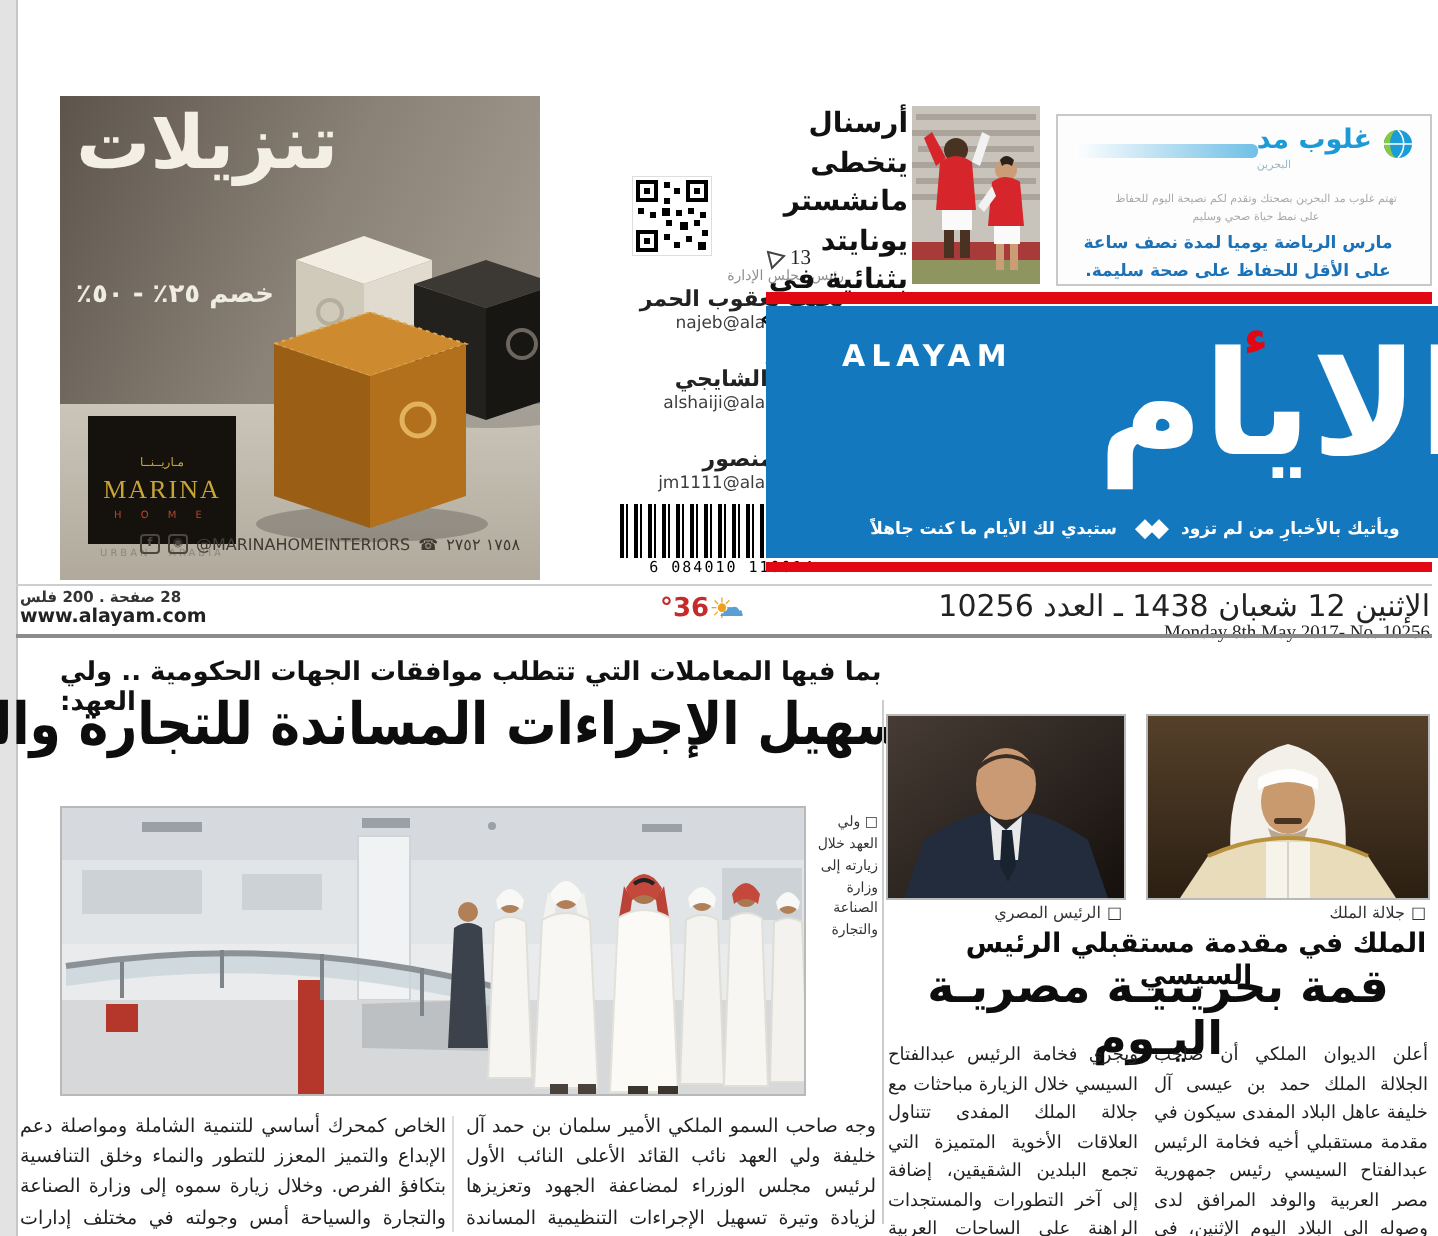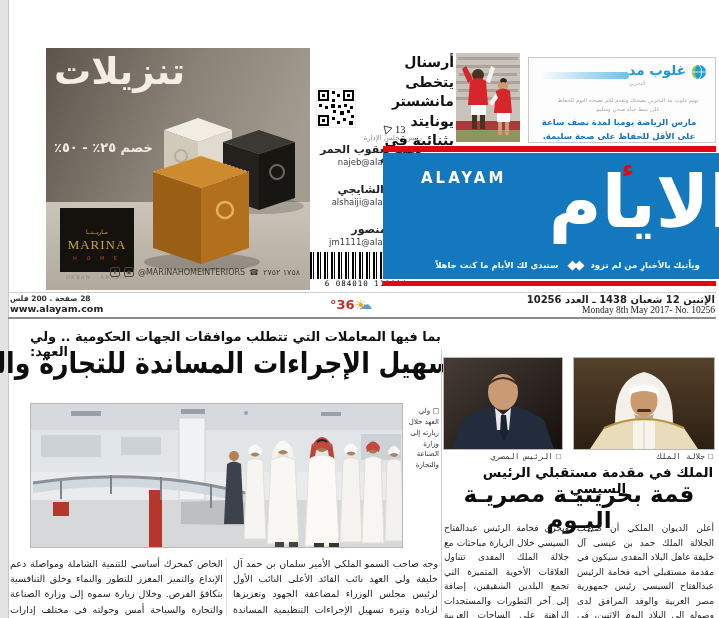--- a/index.html
+++ b/index.html
@@ -2,21 +2,21 @@
 <html lang="ar"><head>
 <meta charset="utf-8">
 <style>
   html,body{margin:0;padding:0;background:#ffffff;}
   #page{position:relative;width:719px;height:618px;background:#fff;overflow:hidden;
         font-family:"DejaVu Sans",sans-serif;color:#1a1a1a;}
   .abs{position:absolute;}
   
   .edge-left{left:0;top:0;width:8px;height:618px;background:#e3e3e3;border-right:1px solid #c7c7c7;}
   
-  .ad-marina{left:46px;top:48px;width:264px;height:242px;overflow:hidden;}
+  .ad-marina{left:30px;top:48px;width:240px;height:242px;overflow:hidden;}
   .ad-marina svg{position:absolute;left:0;top:0;}
   .mh-title{position:absolute;left:8px;top:2px;font-size:37px;font-weight:bold;color:#f3efe4;direction:rtl;line-height:1.2;}
   .mh-disc{position:absolute;left:8px;top:92px;font-size:13px;font-weight:bold;color:#efece2;direction:rtl;}
   .mh-logo{position:absolute;left:14px;top:160px;width:74px;height:64px;background:#15120e;color:#c9a435;
            text-align:center;padding-top:20px;box-sizing:border-box;}
   .mh-logo .ar{font-size:6px;letter-spacing:2px;}
   .mh-logo .latin{font-family:"Liberation Serif",serif;font-size:13px;letter-spacing:1px;margin-top:2px;}
   .mh-logo .home{font-size:5px;letter-spacing:4px;color:#b5452c;margin-top:2px;}
   .mh-urban{position:absolute;left:14px;top:226px;width:74px;text-align:center;font-size:5px;
             letter-spacing:1.5px;color:#8d887e;}
@@ -59,21 +59,21 @@
   .ar-logo{position:absolute;right:18px;top:4px;color:#fff;font-weight:bold;font-size:72px;line-height:1.25;direction:rtl;}
   .hamza{position:absolute;right:118px;top:2px;color:#e30613;font-size:24px;font-weight:bold;}
   .tagline{position:absolute;left:0;right:0;bottom:8px;display:flex;justify-content:center;align-items:center;
            gap:9px;color:#fff;font-size:8.5px;font-weight:bold;}
   .tagline .h{direction:rtl;}
   .diamonds{letter-spacing:-3px;font-size:13px;line-height:1;}
   
   .hline1{left:8px;top:292px;width:708px;height:1px;background:#cfcfcf;}
   .hline2{left:8px;top:317px;width:708px;height:2px;background:#8c8c8c;}
   .dateline{right:4px;top:294px;text-align:right;}
-  .dl-ar{font-size:10px;font-weight:bold;color:#222;direction:rtl;}
+  .dl-ar{font-size:15px;font-weight:normal;color:#222;direction:rtl;}
   .dl-en{font-family:"Liberation Serif",serif;font-size:9.5px;color:#222;}
   .weather{left:330px;top:297px;display:flex;align-items:center;}
   .temp{color:#c52b2b;font-weight:bold;font-size:13px;}
   .sun{color:#f0a11b;font-size:14px;line-height:1;}
   .cloud{color:#5a9fd4;font-size:13px;line-height:1;margin-left:-8px;}
   .pages{left:10px;top:294px;font-size:7.5px;font-weight:bold;color:#333;direction:rtl;}
   .site{left:10px;top:303px;font-size:9.5px;font-weight:bold;color:#222;}
   
   .kicker1{left:30px;top:329px;width:424px;text-align:left;direction:rtl;
            font-size:13px;font-weight:bold;color:#111;}
@@ -83,21 +83,21 @@
   .photo-cap{left:405px;top:406px;width:34px;font-size:7px;color:#333;direction:rtl;text-align:right;line-height:1.55;}
   .vsep{left:441px;top:350px;width:1px;height:262px;background:#cccccc;}
   .lb{font-size:9.5px;line-height:1.6;direction:rtl;text-align:justify;color:#222;overflow:hidden;}
   .lb-right{left:233px;top:556px;width:205px;height:62px;}
   .lb-left{left:10px;top:556px;width:213px;height:62px;}
   .lb-sep{left:226px;top:558px;width:1px;height:58px;background:#dddddd;}
   
   .portrait{top:357px;height:93px;overflow:hidden;border:1px solid #b9b9b9;box-sizing:border-box;}
   .p-sisi{left:443px;width:120px;}
   .p-king{left:573px;width:142px;}
-  .cap{top:452px;font-size:8px;color:#333;display:flex;flex-direction:row;gap:3px;justify-content:flex-end;font-family:Liberation Mono, monospace;}
+  .cap{top:452px;font-size:8px;color:#333;display:flex;flex-direction:row;gap:3px;justify-content:flex-end;}
   .cap .t{direction:rtl;}
   .cap-sisi{left:443px;width:118px;}
   .cap-king{left:573px;width:140px;}
   .kicker2{left:462px;top:464px;width:272px;text-align:center;direction:rtl;
            font-size:13.5px;font-weight:bold;color:#0d0d0d;}
   .headline2{left:443px;top:481px;width:272px;text-align:center;direction:rtl;
              font-size:23px;font-weight:bold;color:#0d0d0d;}
   .sb{font-size:9px;line-height:1.62;direction:rtl;text-align:justify;color:#222;overflow:hidden;}
   .sb-right{left:577px;top:521px;width:137px;height:97px;}
   .sb-left{left:444px;top:521px;width:125px;height:97px;}

